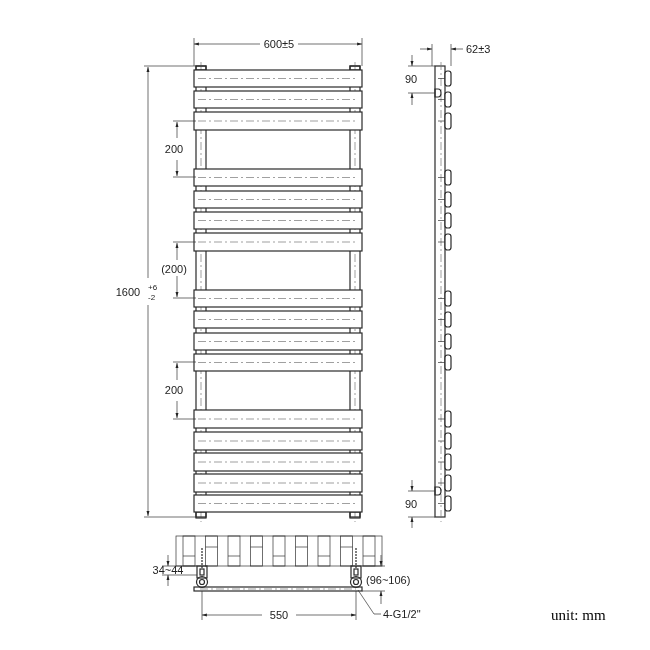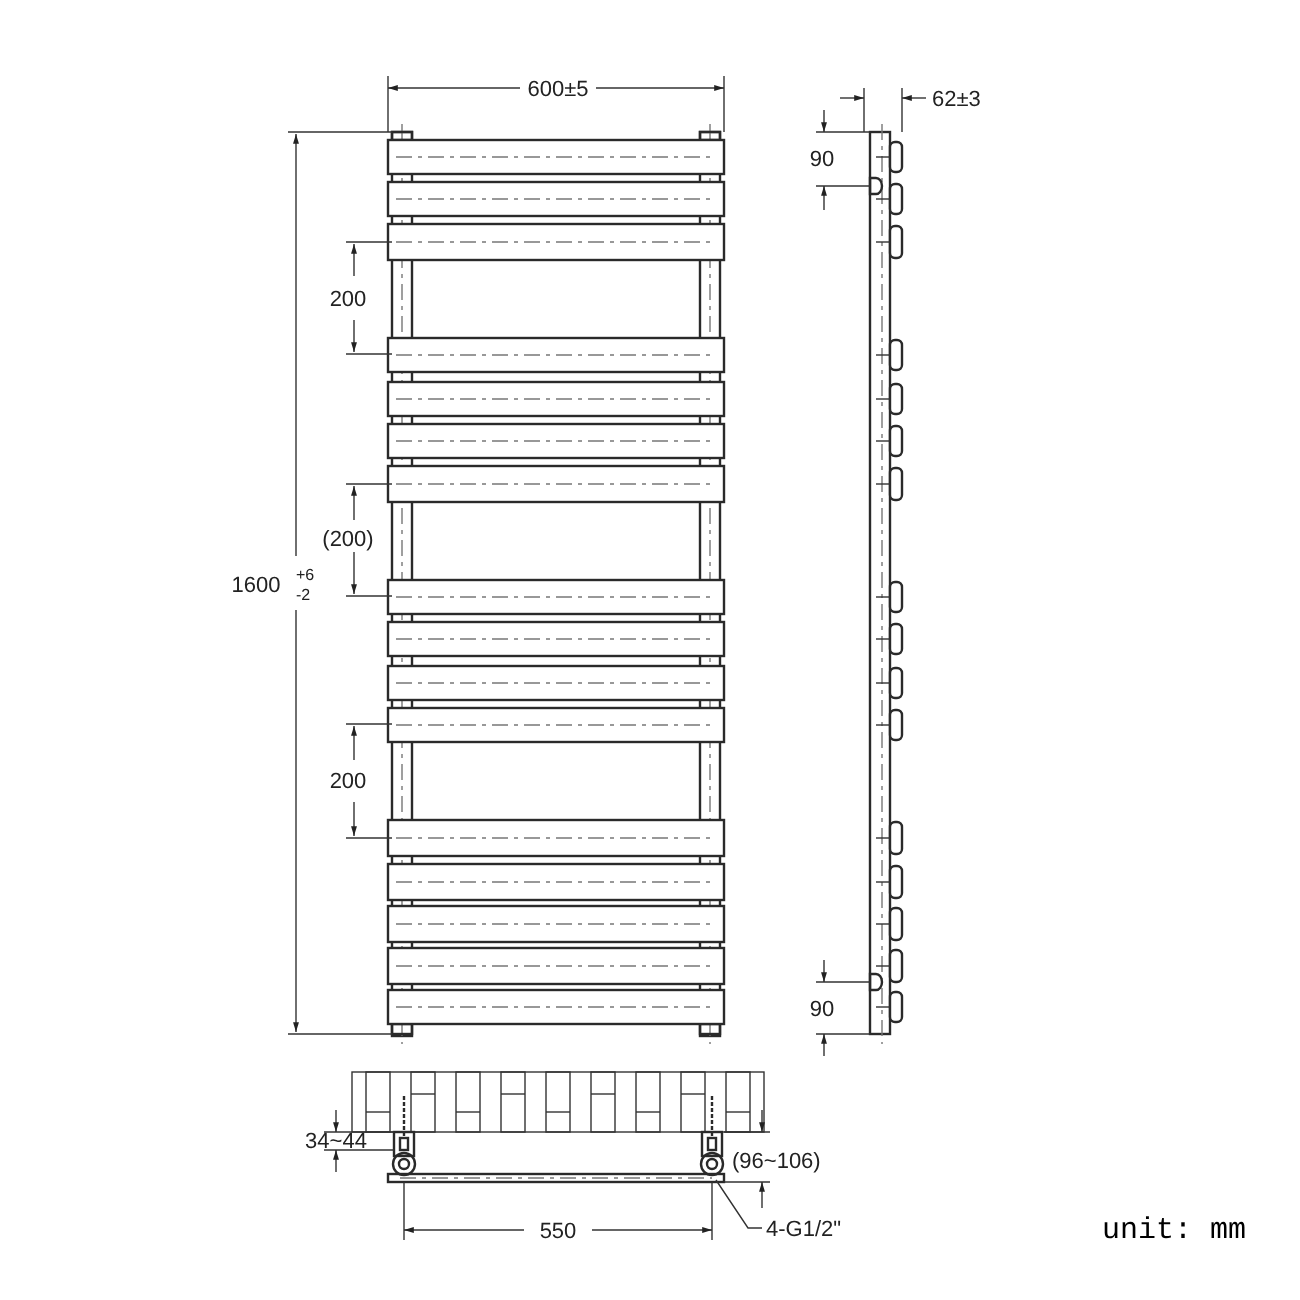--- a/index.html
+++ b/index.html
@@ -4,21 +4,21 @@
 <style>
   html, body { margin:0; padding:0; background:#ffffff; }
   body { width:650px; height:650px; position:relative; overflow:hidden; font-family:"Liberation Sans", sans-serif; }
   svg { position:absolute; left:0; top:0; }
   .ln { stroke:#2a2a2a; stroke-width:1.2; fill:none; }
   .thin { stroke:#333; stroke-width:0.7; fill:none; }
   .cl { stroke:#777; stroke-width:0.7; stroke-dasharray:8 3 2 3; fill:none; }
   .rail { stroke:#2a2a2a; stroke-width:1.2; fill:#fff; }
   .dim { stroke:#333; stroke-width:0.7; fill:none; }
   .txt { font-family:"Liberation Sans", sans-serif; font-size:11px; fill:#222; }
-  .unit { font-family:Liberation Mono, monospace; font-size:15px; fill:#222; position:absolute; }
+  .unit { font-family:Liberation Serif, serif; font-size:15px; fill:#222; position:absolute; }
 </style>
 </head>
 <body>
 
 <svg width="650" height="650" viewBox="0 0 650 650">
   <defs>
     <marker id="ar" viewBox="0 0 10 10" refX="10" refY="5" markerWidth="7" markerHeight="7" orient="auto-start-reverse">
       <path d="M0,2 L10,5 L0,8 z" fill="#222"></path>
     </marker>
   </defs>

